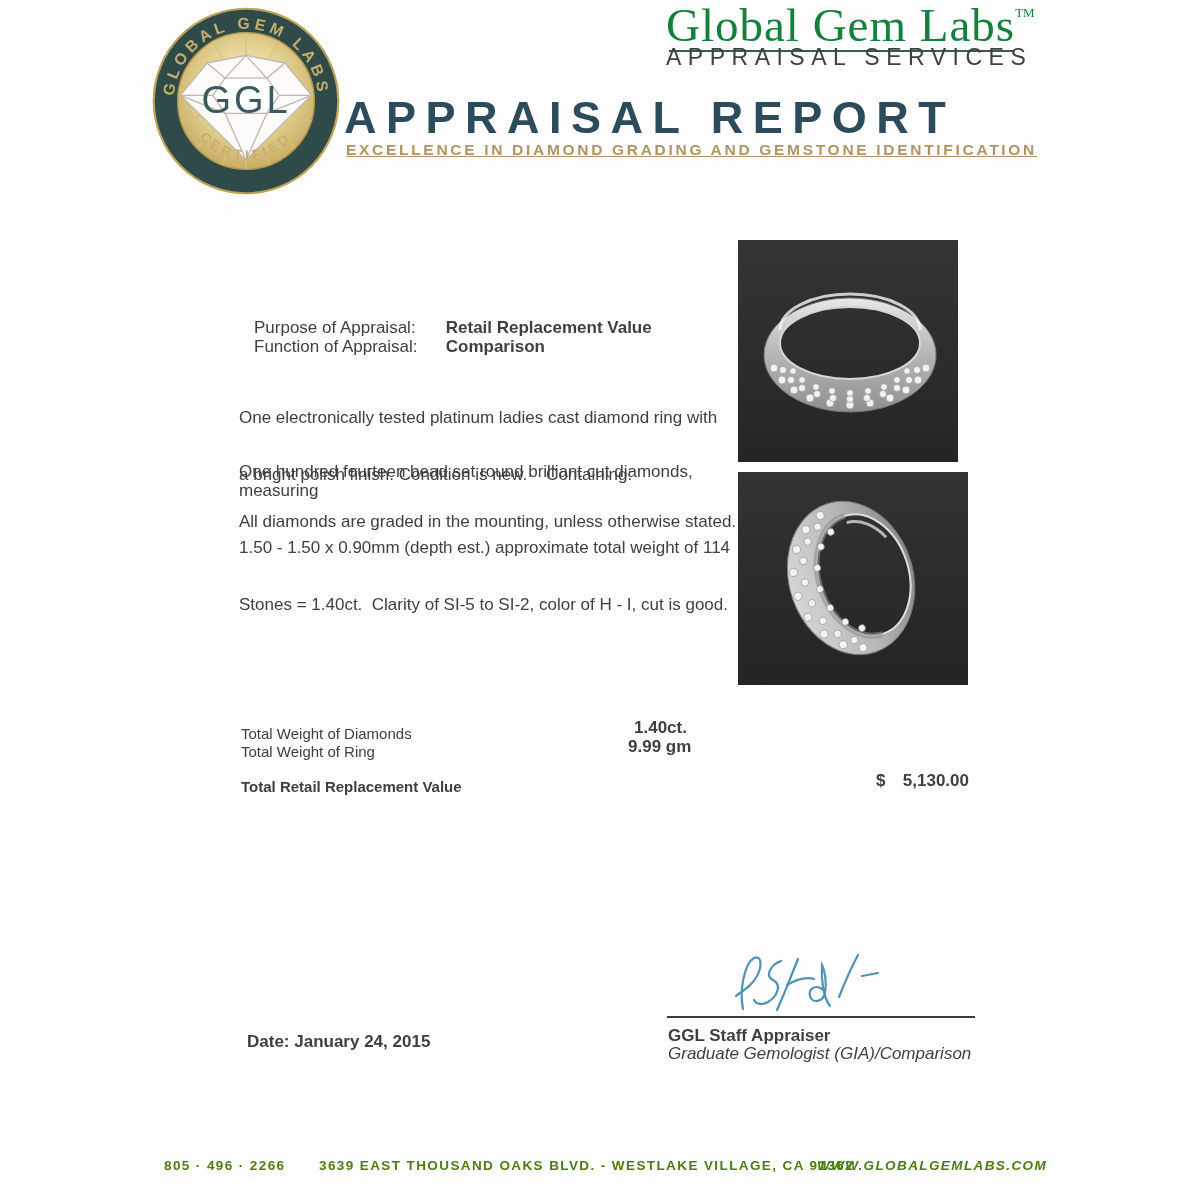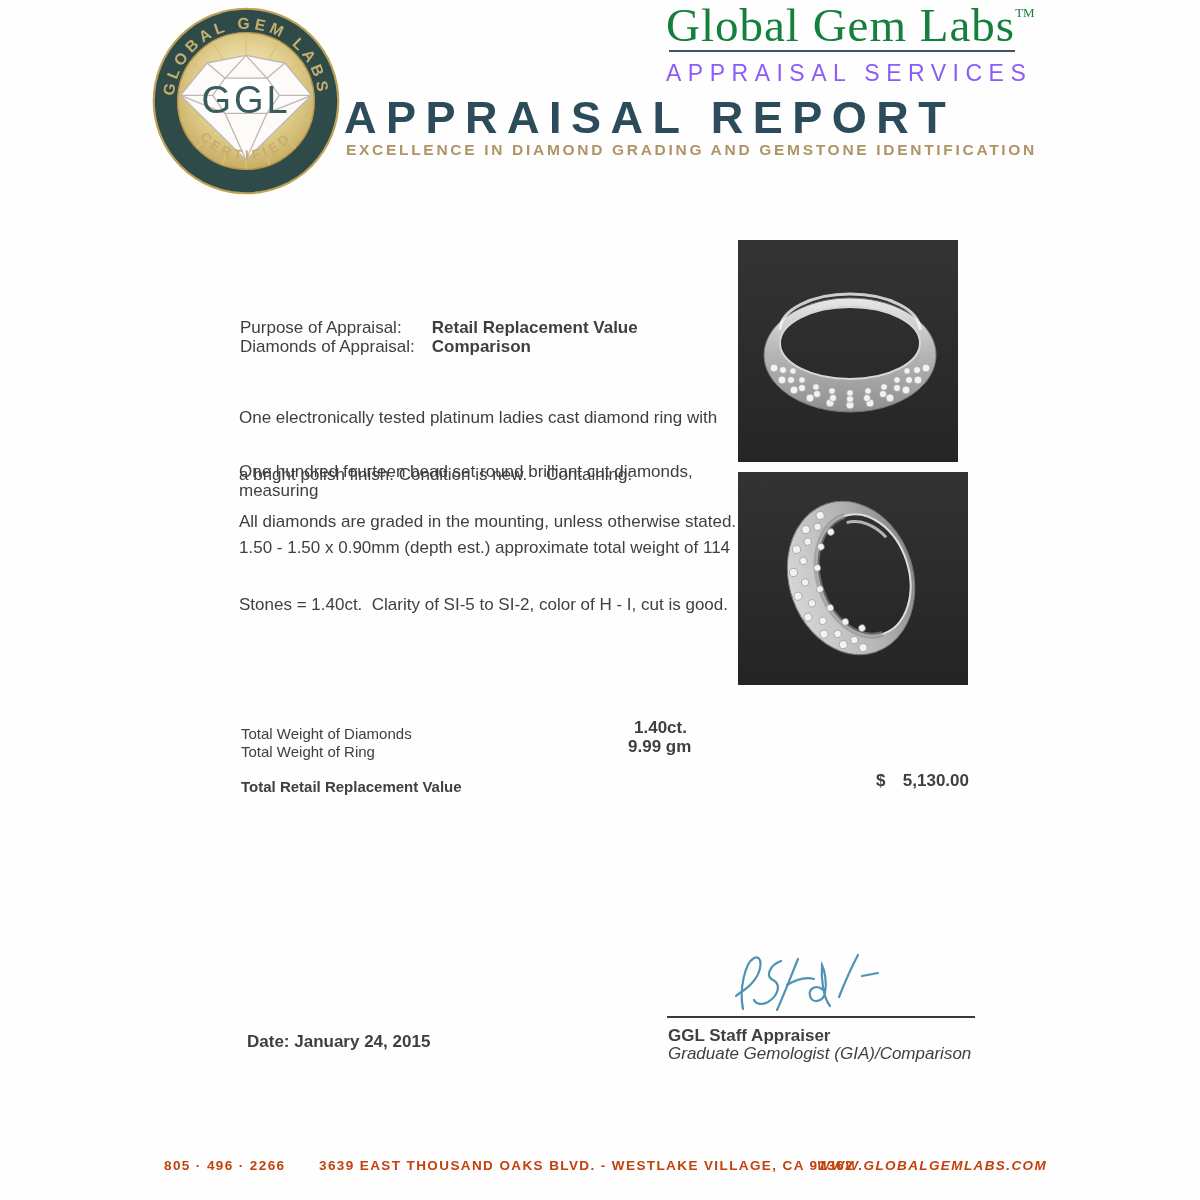--- a/index.html
+++ b/index.html
@@ -8,51 +8,51 @@
     position:relative; width:1200px; height:1200px; background:#fefefe;
     font-family:"Liberation Sans", sans-serif; color:#3f3f3f; overflow:hidden;
   }
 
   
   .seal { position:absolute; left:149px; top:6px; width:194px; height:190px; }
   .brand-block { position:absolute; left:666px; top:0px; width:352px; text-align:center; color:#15803d; }
   .brand-name { font-family:"Liberation Serif", serif; font-size:47px; line-height:50px; letter-spacing:1px; white-space:nowrap; }
   .brand-tm { font-size:13px; vertical-align:24px; letter-spacing:0; font-family:"Liberation Serif", serif; }
   .brand-rule { position:absolute; left:669px; top:50px; width:346px; height:2px; background:#3b5763; }
-  .brand-sub { position:absolute; left:666px; top:60px; width:352px; text-align:right; font-size:23px; letter-spacing:6.5px; color:#8b5cf6; white-space:nowrap; }
+  .brand-sub { position:absolute; left:666px; top:44px; width:352px; text-align:right; font-size:23px; letter-spacing:6.5px; color:#404040; white-space:nowrap; }
   .report-title { position:absolute; left:344px; top:92px; font-size:45px; font-weight:bold; letter-spacing:9.5px; color:#2d4c5b; white-space:nowrap; }
-  .report-tagline { position:absolute; left:346px; top:141px; font-size:15.5px; font-weight:600; letter-spacing:2.7px; color:#ad9566; white-space:nowrap; }
+  .report-tagline { position:absolute; left:346px; top:141px; font-size:15.5px; font-weight:600; letter-spacing:2.7px; color:#ad9566; white-space:nowrap;text-decoration:underline; }
 
   
   .photo { position:absolute; display:block; }
   .photo1 { left:738px; top:240px; width:220px; height:222px; }
   .photo2 { left:738px; top:472px; width:230px; height:213px; }
 
   
   .kv-row { position:absolute; left:240px; width:520px; font-size:17px; line-height:19px; }
-  .kv-label { display:inline-block; width:175px; }
+  .kv-label { display:inline-block; width:175px;margin-left:14px; }
   .kv-value { font-weight:bold;padding-left:12px; }
   .para { position:absolute; left:239px; width:500px; font-size:17px; line-height:19px; white-space:pre-wrap; }
   .para div { white-space:pre-wrap; }
 
   
   .tot-label { position:absolute; left:241px; font-size:15px; }
   .tot-label.bold { font-weight:bold; }
   .tot-val { position:absolute; left:634px; width:170px; text-align:left; font-size:17px; font-weight:bold; }
   .money { position:absolute; left:876px; top:771px; width:93px; display:flex; justify-content:space-between; font-size:17px; font-weight:bold; }
 
   
   .sig-svg { position:absolute; left:715px; top:933px; width:170px; height:88px; }
   .sig-rule { position:absolute; left:667px; top:1016px; width:308px; height:2px; background:#3a3a3a; }
   .sig-name { position:absolute; left:668px; top:1026px; font-size:17px; font-weight:bold; }
   .sig-title { position:absolute; left:668px; top:1044px; font-size:17px; font-style:italic; }
   .date-line { position:absolute; left:247px; top:1032px; font-size:17px; font-weight:bold; }
 
   
-  .footer-item { position:absolute; top:1158px; font-size:13.5px; font-weight:600; letter-spacing:1.4px; color:#c2410c; white-space:nowrap; }
+  .footer-item { position:absolute; top:1158px; font-size:13.5px; font-weight:600; letter-spacing:1.4px; color:#4d7c0f; white-space:nowrap; }
   .f-phone { left:164px; }
   .f-addr { left:319px; }
   .f-web { left:817px;font-style:italic; }
 </style>
 </head>
 <body>
 
 <div class="page">
 
   <svg class="seal" viewBox="0 0 200 200">
@@ -217,21 +217,21 @@
       </g>
       <path d="M126,52 a41,56 0 0,1 33,26" fill="none" stroke="#f0f0f0" stroke-width="3" opacity="0.7"></path>
     </g>
   </svg>
 
   <div class="kv-row" style="top:318px">
     <span class="kv-label">Purpose of Appraisal:</span>
     <span class="kv-value">Retail Replacement Value</span>
   </div>
   <div class="kv-row" style="top:337px">
-    <span class="kv-label">Diamonds of Appraisal:</span>
+    <span class="kv-label">Function of Appraisal:</span>
     <span class="kv-value">Comparison</span>
   </div>
 
   <div class="para" style="top:370px">
     <div>One electronically tested platinum ladies cast diamond ring with</div>
     <div>a bright polish finish. Condition is new.    Containing:</div>
   </div>
 
   <div class="para" style="top:424px">
     <div>One hundred fourteen bead set round brilliant cut diamonds, measuring</div>

